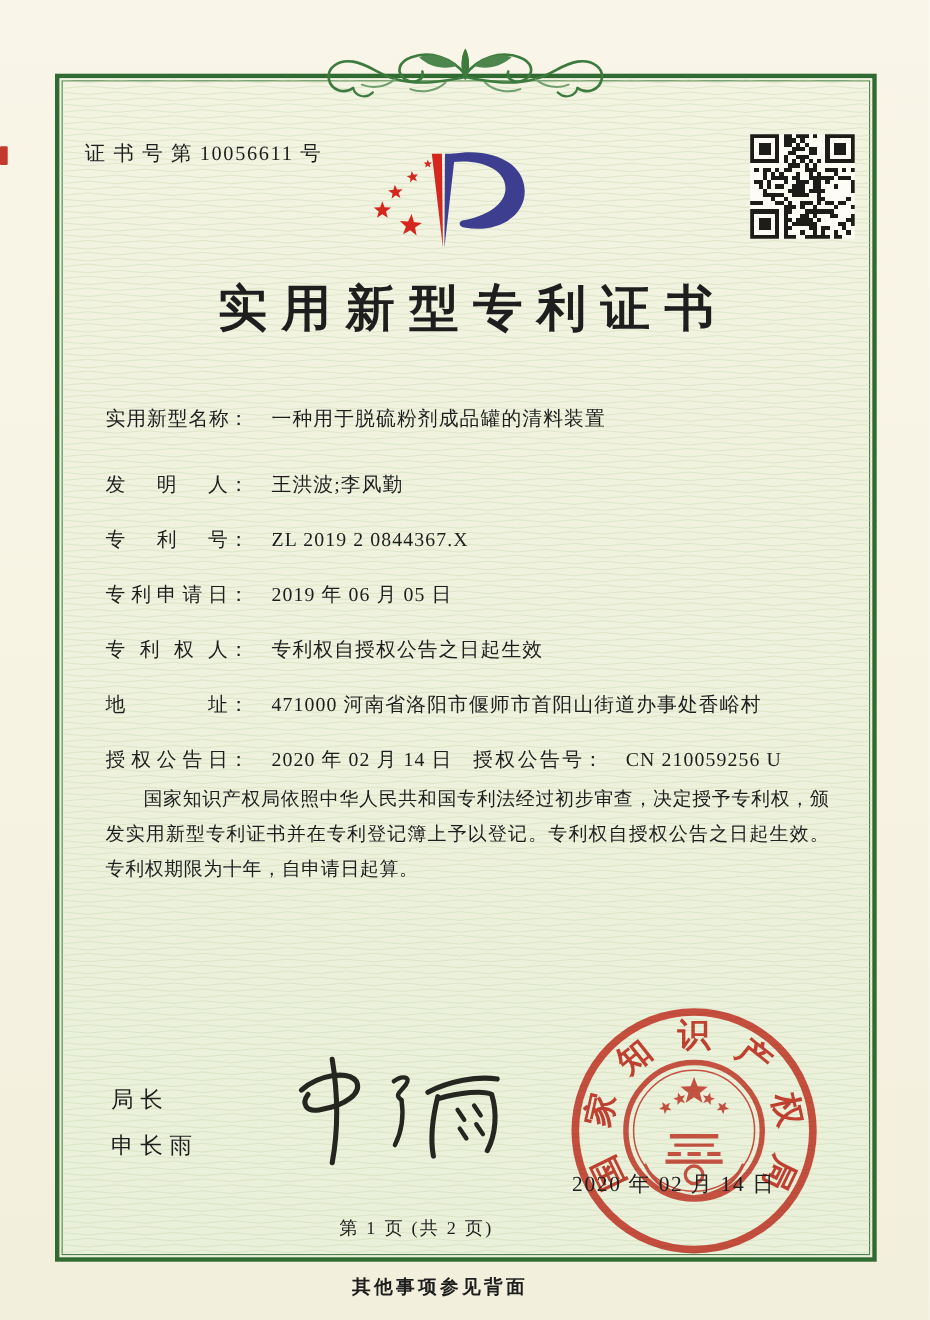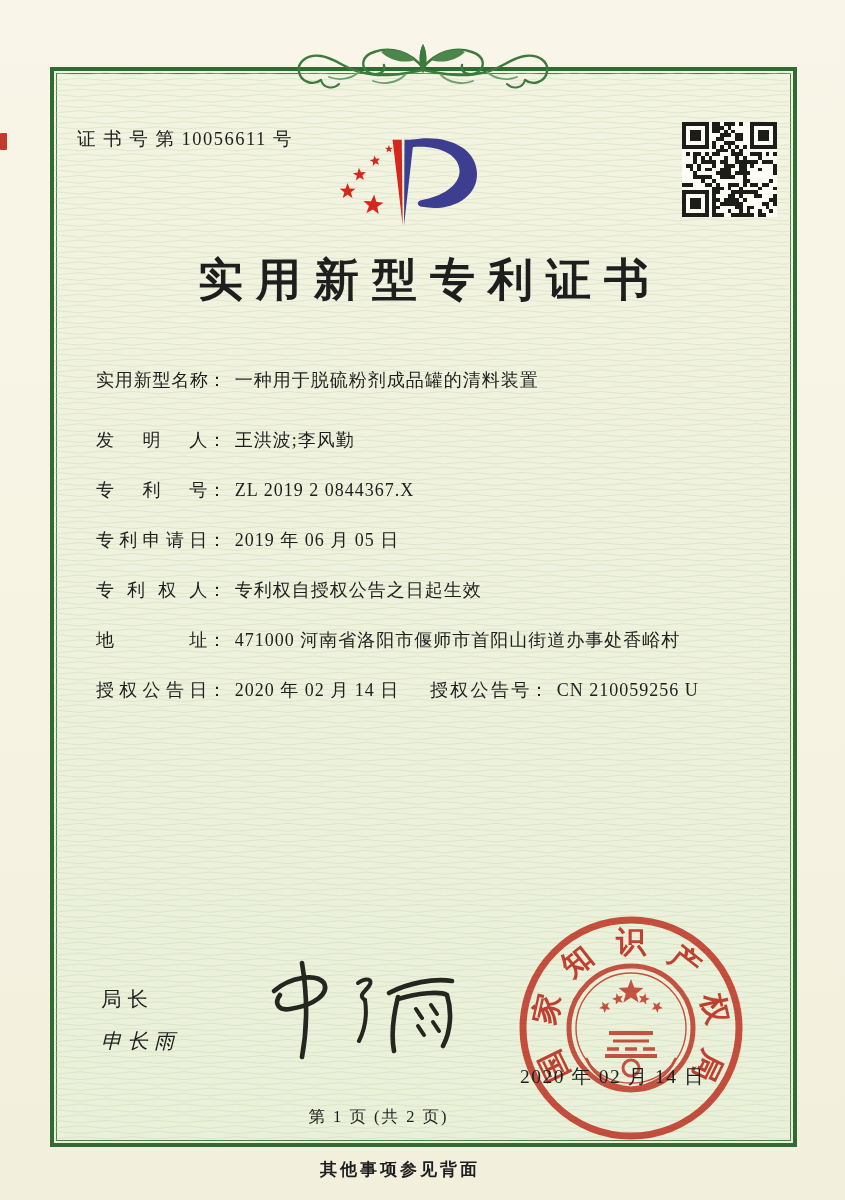--- a/index.html
+++ b/index.html
@@ -24,29 +24,29 @@
   .logo{left:332px;top:126px;width:156px;height:114px;}
   .qr{left:682px;top:122px;width:95px;height:95px;}
   .title{left:50px;top:250px;width:747px;text-align:center;font-size:45px;font-weight:700;
     letter-spacing:13px;white-space:nowrap;text-indent:13px;}
   
   .field-row{left:96px;white-space:nowrap;font-size:18px;letter-spacing:.8px;}
   .row-0{top:368px;} .row-1{top:428px;} .row-2{top:478px;} .row-3{top:528px;}
   .row-4{top:578px;} .row-5{top:628px;} .row-6{top:678px;}
   .field-label{display:inline-flex;justify-content:space-between;width:112px;vertical-align:top;}
   .field-colon{margin-right:8px;}
-  .field-value{letter-spacing:1px;}
+  .field-value{letter-spacing:1px;margin-left:12px;}
   .grant-no{position:absolute;left:334px;top:0;white-space:nowrap;}
   .row-6{width:660px;}
   
   .paras{left:96px;top:711px;width:658px;font-size:17.2px;line-height:31.5px;letter-spacing:.6px;text-align:justify;}
   .paras p{margin:0;text-indent:2em;}
   
   .director-title{left:101px;top:985px;font-size:20.5px;letter-spacing:6px;}
-  .director-name{left:101px;top:1027px;font-size:20.5px;letter-spacing:6px;font-style:italic;}
+  .director-name{left:101px;top:1027px;font-size:20.5px;letter-spacing:6px;}
   .signature{left:232px;top:953px;width:225px;height:112px;}
   
   .seal{left:516px;top:912px;width:230px;height:232px;mix-blend-mode:multiply;opacity:.95;}
   .seal-char{position:absolute;font-size:30px;font-weight:700;color:#d03a2e;width:30px;height:30px;
     text-align:center;line-height:30px;}
   .seal-date{left:520px;top:1063px;font-size:19.5px;letter-spacing:1.5px;white-space:nowrap;z-index:5;}
   
   .page-info{left:50px;top:1106px;width:657px;text-align:center;font-size:16.5px;letter-spacing:2px;}
   .back-note{left:0;top:1158px;width:800px;text-align:center;font-size:17px;font-weight:600;letter-spacing:3px;}
 </style>
@@ -656,20 +656,21 @@
         <span>授</span>
         <span>权</span>
         <span>公</span>
         <span>告</span>
         <span>号</span>
       </span><span class="field-colon">：</span><span class="field-value">CN 210059256 U</span>
   </span>
 </div>
 
 <div class="abs paras">
+  <p>国家知识产权局依照中华人民共和国专利法经过初步审查，决定授予专利权，颁发实用新型专利证书并在专利登记簿上予以登记。专利权自授权公告之日起生效。专利权期限为十年，自申请日起算。</p>
 </div>
 
 <div class="abs director-title">局长</div>
 <div class="abs director-name">申长雨</div>
 
 <svg class="abs signature" viewBox="0 0 225 112" fill="none" stroke="#24261f" stroke-width="4.6" stroke-linecap="round" stroke-linejoin="round">
   <path d="M42,38 C58,24 84,20 92,30 C97,40 84,52 58,56 C46,58 42,50 48,42"></path>
   <path d="M70,10 C74,34 77,66 70,104"></path>
   <path d="M126,30 C134,24 142,26 137,33 C132,40 126,42 133,47" stroke-width="4"></path>
   <path d="M133,47 C135,60 134,74 127,88" stroke-width="4"></path>

